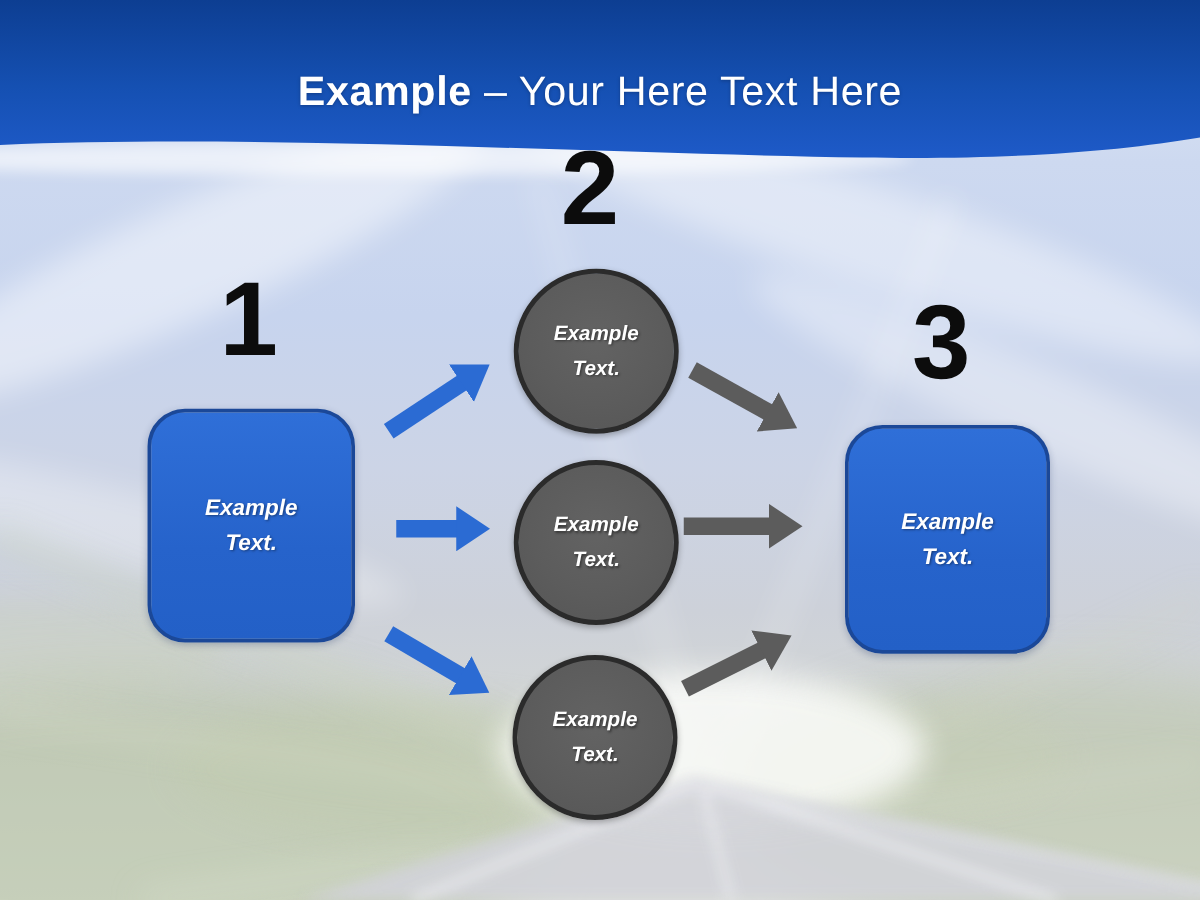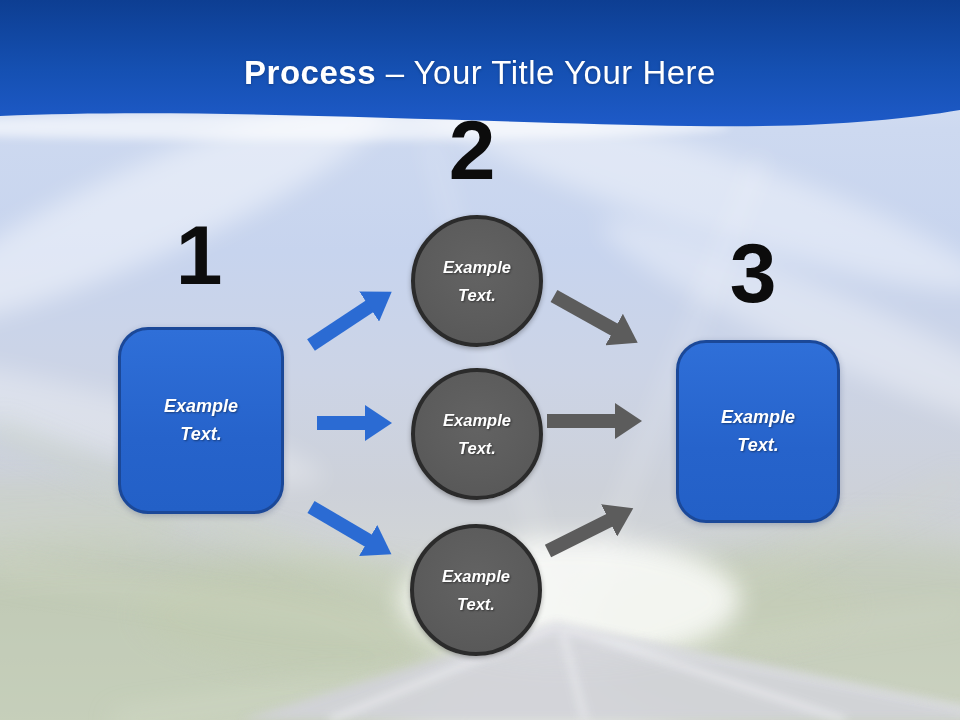--- a/index.html
+++ b/index.html
@@ -93,21 +93,21 @@
       <linearGradient id="hdrGrad" x1="0" y1="0" x2="0" y2="1">
         <stop offset="0" stop-color="#0d3e92"></stop>
         <stop offset="0.55" stop-color="#1550b2"></stop>
         <stop offset="1" stop-color="#1e5ac8"></stop>
       </linearGradient>
     </defs>
     <path d="M0,0 H960 V110 C895,121 810,128 690,126 C480,123 210,107 0,116 Z" fill="url(#hdrGrad)"></path>
   </svg>
 
   <div class="page-title">
-    <span class="t-bold">Process</span><span class="t-rest"> – Your Title Your Here</span>
+    <span class="t-bold">Example</span><span class="t-rest"> – Your Here Text Here</span>
   </div>
 
   <svg class="arrow-layer" viewBox="0 0 960 720" aria-hidden="true">
     <defs>
       <marker id="headBlue" markerUnits="userSpaceOnUse" markerWidth="28" markerHeight="36" refX="1" refY="18" orient="auto">
         <path d="M0,0 L27,18 L0,36 Z" fill="#2b6bd3"></path>
       </marker>
       <marker id="headGray" markerUnits="userSpaceOnUse" markerWidth="28" markerHeight="36" refX="1" refY="18" orient="auto">
         <path d="M0,0 L27,18 L0,36 Z" fill="#5c5c5c"></path>
       </marker>

